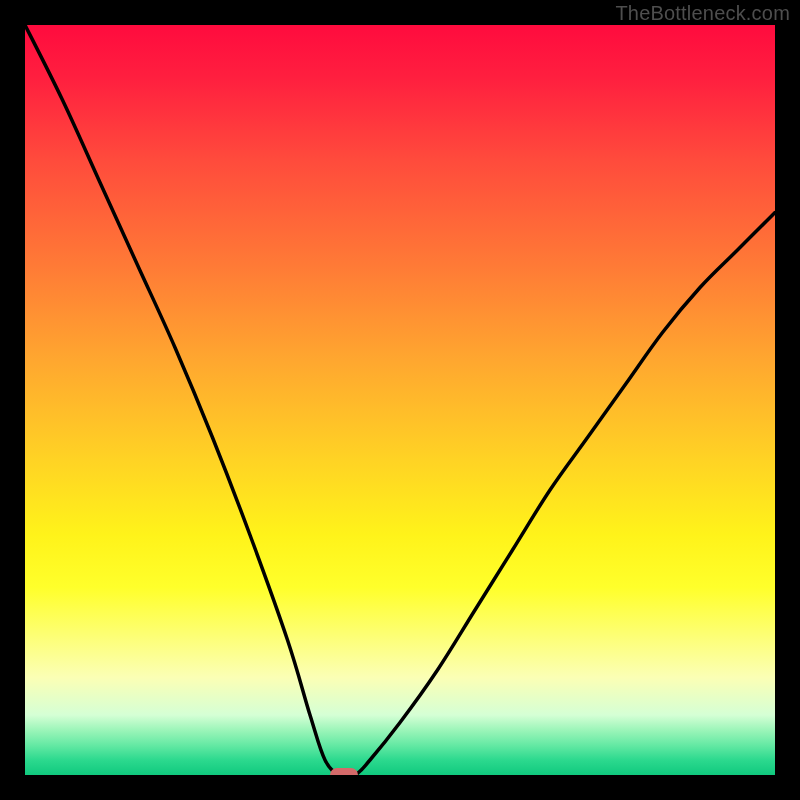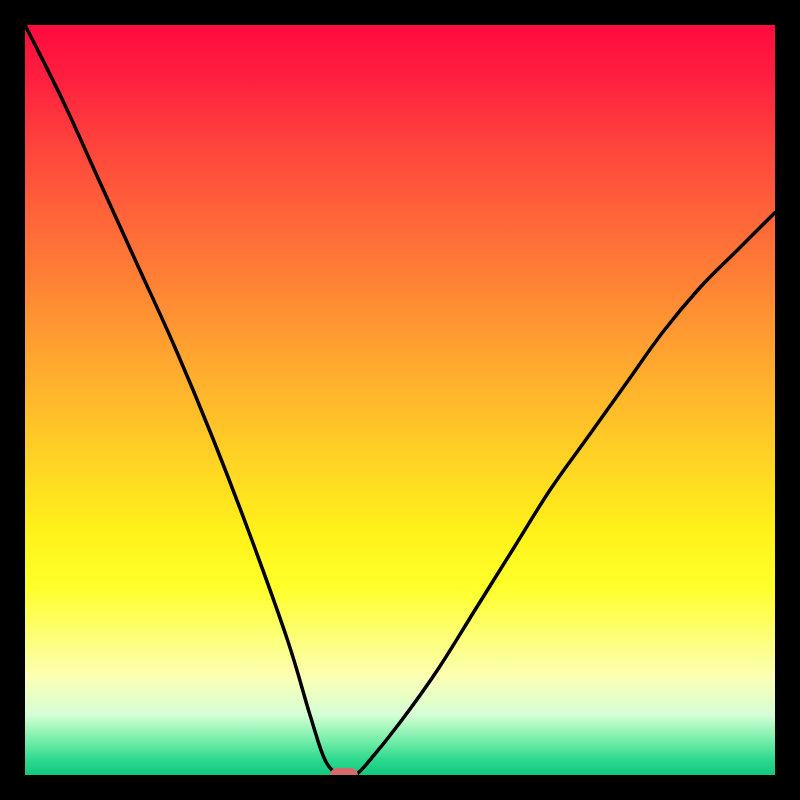--- a/index.html
+++ b/index.html
@@ -67,20 +67,21 @@
     background: #d46a6a;
     border-radius: 9px;
     z-index: 3;
   }
 </style>
 </head>
 <body>
 
 <div class="frame">
 
+  <div class="watermark">TheBottleneck.com</div>
 
   <div class="plot-area">
     <div class="gradient-bg"></div>
 
     <svg class="curve" viewBox="0 0 750 750" preserveAspectRatio="none">
       <path id="curve-path" fill="none" stroke="#000" stroke-width="3.5" stroke-linecap="round" stroke-linejoin="round" d="M 0.0 0.0 C 6.8 13.5, 24.0 46.7, 37.5 75.0 C 51.0 103.3, 61.5 127.8, 75.0 157.5 C 88.5 187.2, 99.0 210.3, 112.5 240.0 C 126.0 269.7, 136.5 291.5, 150.0 322.5 C 163.5 353.6, 174.0 378.8, 187.5 412.5 C 201.0 446.3, 211.5 473.6, 225.0 510.0 C 238.5 546.5, 251.7 582.6, 262.5 615.0 C 273.3 647.4, 278.3 668.4, 285.0 690.0 C 291.8 711.6, 294.6 724.2, 300.0 735.0 C 305.4 745.8, 309.6 747.3, 315.0 750.0 C 320.4 752.7, 324.6 752.7, 330.0 750.0 C 335.4 747.3, 336.9 744.5, 345.0 735.0 C 353.1 725.5, 362.8 713.7, 375.0 697.5 C 387.2 681.3, 399.0 665.3, 412.5 645.0 C 426.0 624.8, 436.5 606.6, 450.0 585.0 C 463.5 563.4, 474.0 546.6, 487.5 525.0 C 501.0 503.4, 511.5 485.3, 525.0 465.0 C 538.5 444.8, 549.0 431.4, 562.5 412.5 C 576.0 393.6, 586.5 378.9, 600.0 360.0 C 613.5 341.1, 624.0 325.1, 637.5 307.5 C 651.0 289.9, 661.5 277.4, 675.0 262.5 C 688.5 247.7, 699.0 238.5, 712.5 225.0 C 726.0 211.5, 743.3 194.3, 750.0 187.5"></path>
     </svg>
 
     <div id="marker" class="marker" style="left: 304.75px; top: 743px; width: 28px; height: 14px; background: rgb(212, 106, 106);"></div>
   </div>

